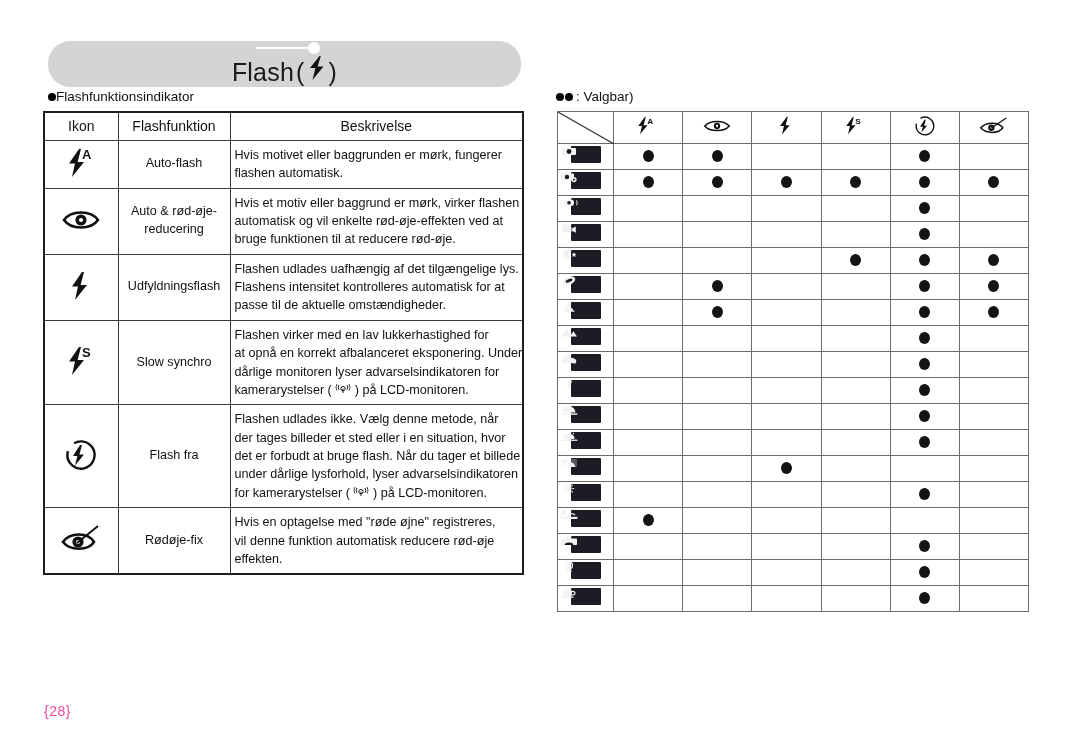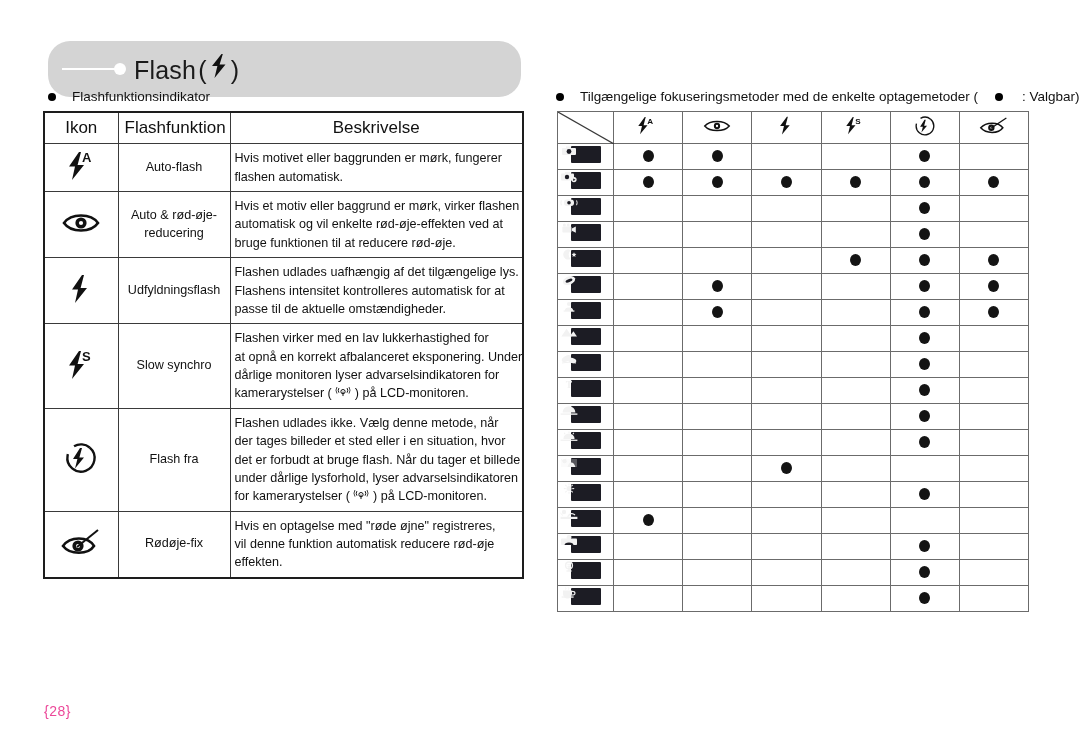--- a/index.html
+++ b/index.html
@@ -13,25 +13,26 @@
     position: relative;
     font-family: "Liberation Sans", sans-serif;
     color: #111;
     overflow: hidden;
   }
 
   
   .header-pill {
     position: absolute;
     left: 48px; top: 41px;
-    width: 473px; height: 56px;
+    width: 473px; height: 46px;
     background: #d4d4d4;
     border-radius: 22px;
     display: flex;
     align-items: center;
+    flex-direction: column;
   }
   .header-deco {
     position: relative;
     width: 82px; height: 14px;
     margin-left: 4px;
     flex: none;
   }
   .header-deco .bar {
     position: absolute;
     left: 10px; top: 6px;
@@ -54,21 +55,21 @@
     align-items: baseline;
     gap: 2px;
   }
   .header-title .paren { font-size: 25px; }
 
   
   .bullet-line {
     position: absolute;
     display: flex;
     align-items: center;
-    gap: 16px;
+    gap: 0;
     font-size: 13.5px;
     color: #111;
     white-space: nowrap;
   }
   .bullet-line .bdot {
     width: 8px; height: 8px;
     border-radius: 50%;
     background: #000;
     flex: none;
     display: inline-block;
@@ -98,21 +99,21 @@
     border: 1px solid #3a3a3a;
     font-size: 12.6px;
     color: #111;
     padding: 5px 6px;
     vertical-align: middle;
   }
   .left-table th {
     font-weight: normal;
     text-align: center;
     height: 28px;
-    font-size: 17px;
+    font-size: 14px;
   }
   .col-ikon  { width: 74px; }
   .col-func  { width: 112px; }
   .col-desc  { width: 293px; }
   .left-table td.c-icon { text-align: center; }
   .left-table td.c-func { text-align: center; line-height: 1.42; margin-top: 9px; }
   .left-table td.c-desc { text-align: left; line-height: 1.46; padding-left: 4px; }
   .left-table td.c-desc .ln { display: block; white-space: nowrap; }
 
   
@@ -327,21 +328,20 @@
         <span class="ln">Hvis en optagelse med "røde øjne" registreres,</span>
         <span class="ln">vil denne funktion automatisk reducere rød-øje</span>
         <span class="ln">effekten.</span>
       </td>
     </tr>
   </tbody>
 </table>
 
 <div class="bullet-line" id="right-caption">
   <span class="bdot"></span>
-  <span>Tilgængelige fokuseringsmetoder med de enkelte optagemetoder (</span>
   <span class="inline-dot"></span>
   <span>: Valgbar)</span>
 </div>
 
 <table class="right-table">
   <colgroup>
     <col class="rt-corner">
       <col class="rt-col">
       <col class="rt-col">
       <col class="rt-col">

